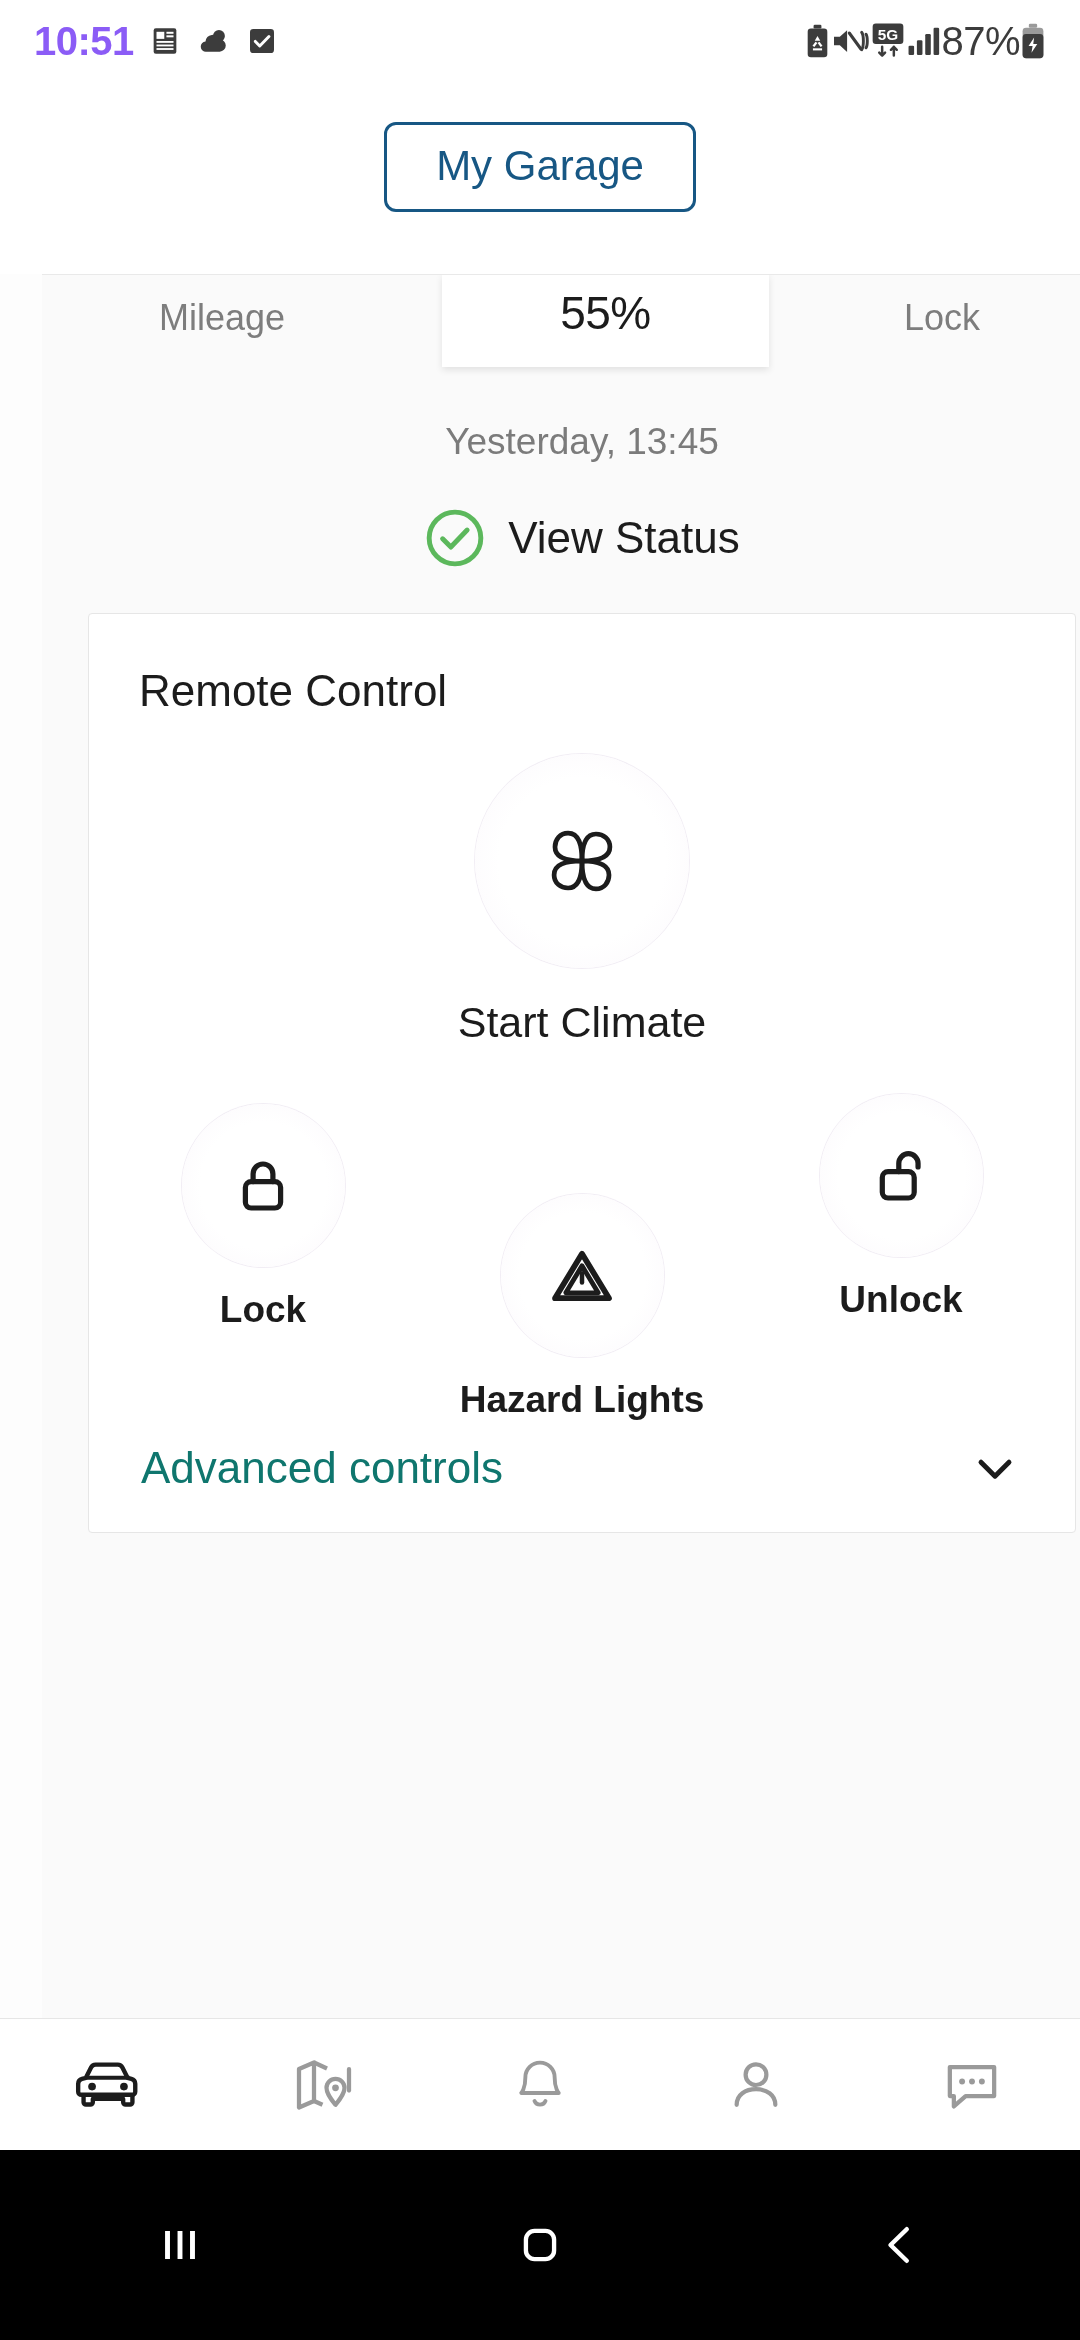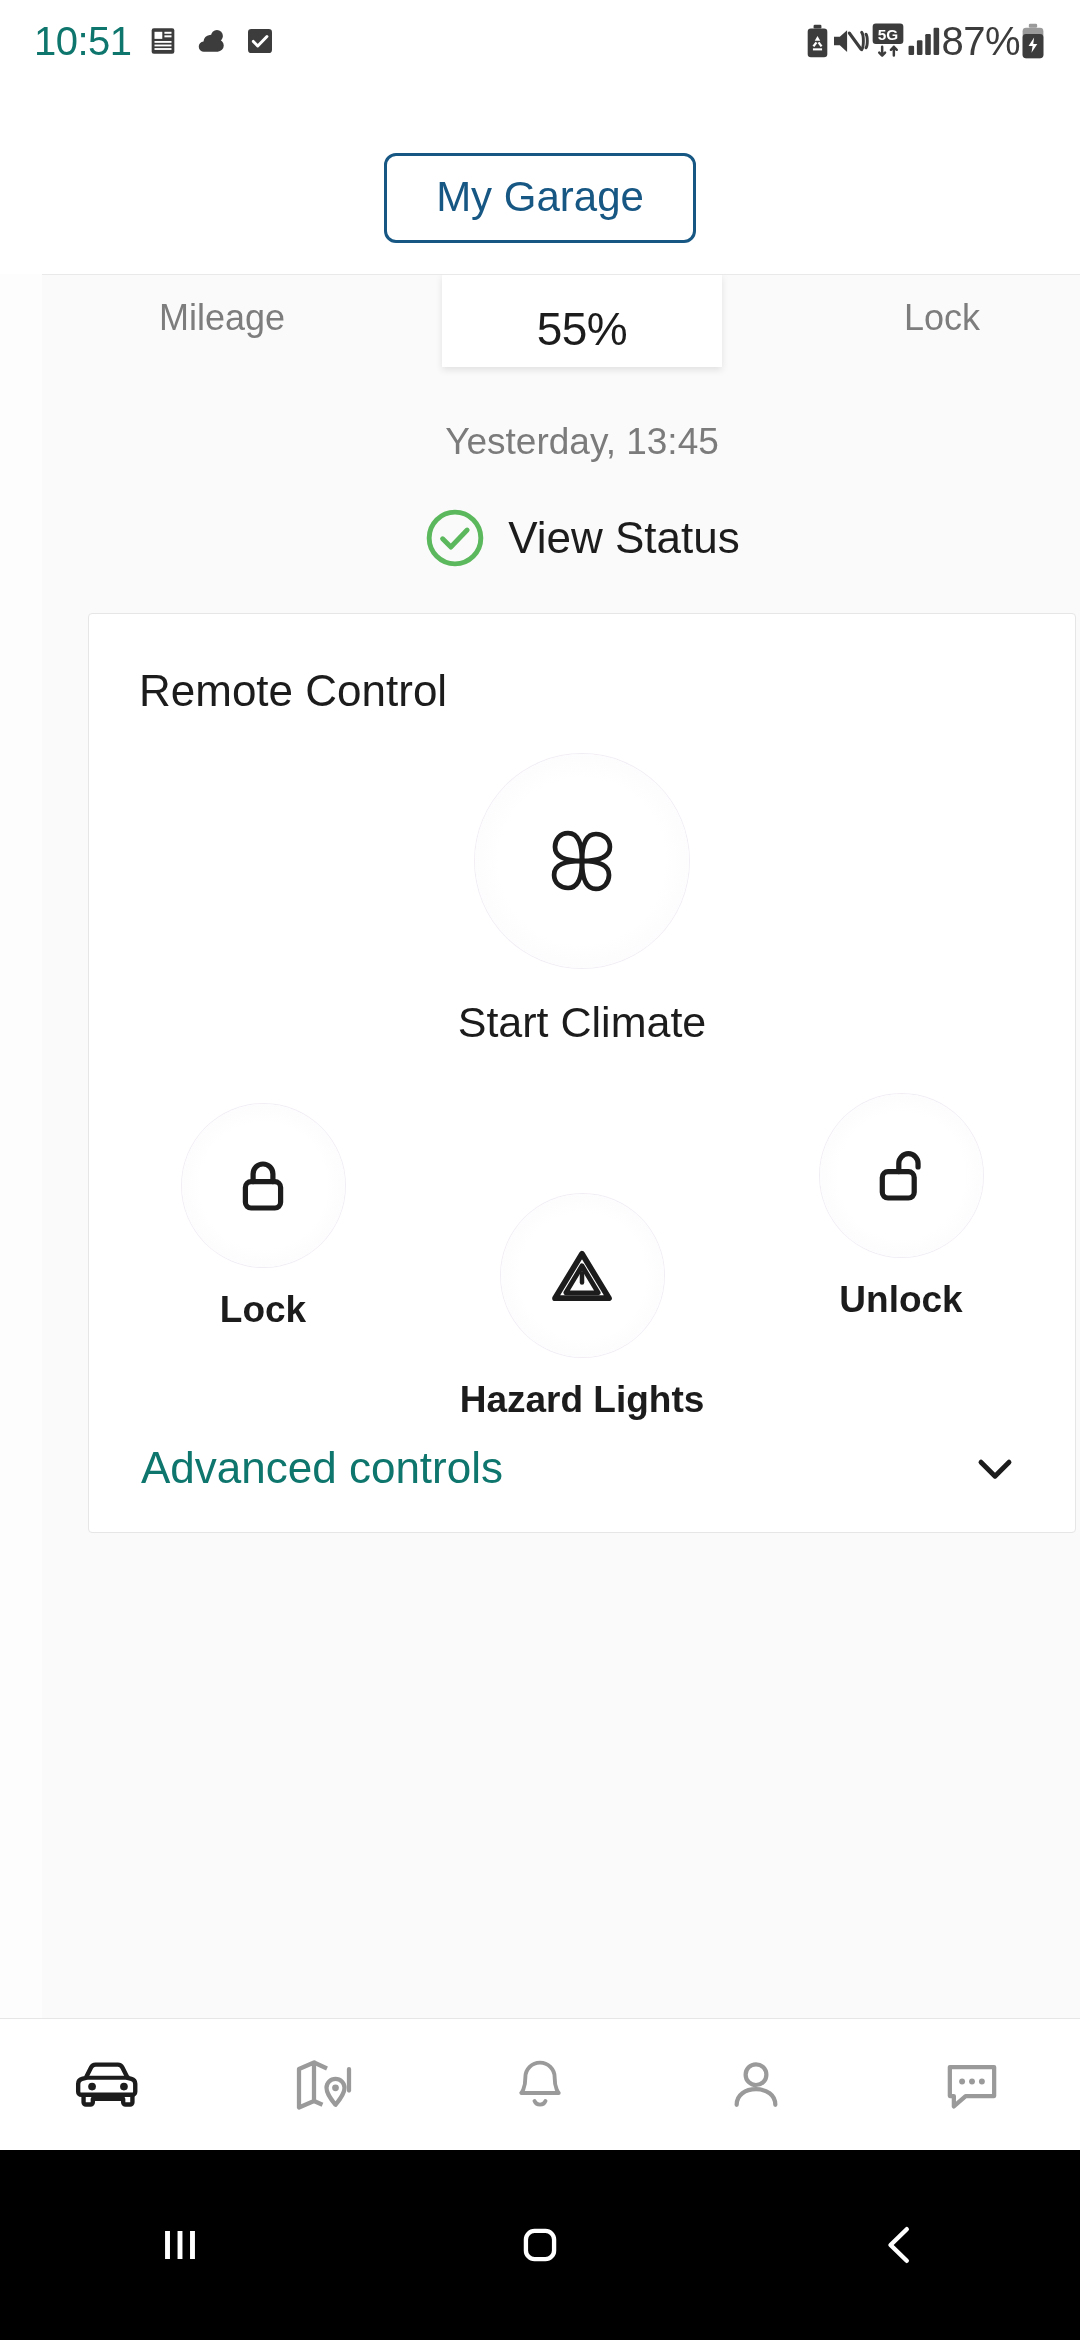--- a/index.html
+++ b/index.html
@@ -13,29 +13,29 @@
 
   
   .statusbar {
     position:absolute; top:0; left:0; width:1080px; height:82px;
     background:#ffffff;
     display:flex; align-items:center; justify-content:space-between;
     padding: 0 34px;
   }
   .sb-left { display:flex; align-items:center; gap:14px; }
   .sb-right { display:flex; align-items:center; }
-  .sb-time { font-size:40px; color:#0f766e; letter-spacing:-0.5px; font-weight:400; }
+  .sb-time { font-size:40px; color:#8b5cf6; letter-spacing:-0.5px; font-weight:700; }
   .sb-ico { display:block; }
   .sb-pct { font-size:40px; color:#3c3c3c; letter-spacing:-0.5px;text-align:center; }
 
   
   .header {
     position:absolute; top:82px; left:0; width:1080px; height:192px;
     background:#ffffff;
-    display:flex; align-items:center; justify-content:center;
+    display:flex; align-items:flex-start; justify-content:center;
     padding-top:40px;
   }
   .garage-btn {
     border:3px solid #175784; border-radius:12px;
     color:#175784; font-size:42px;
     padding:20px 44px 22px 44px;
     background:#ffffff;
     min-width:312px; text-align:center;
     line-height:1.0;
   }
@@ -51,25 +51,25 @@
   .stats-row {
     position:relative; width:1080px; height:102px;
     display:flex; align-items:flex-start; justify-content:space-between;
     padding: 0 0;
   }
   .stat-side {
     width:360px; text-align:center; color:#7d7d7d; font-size:36px;
     padding-top:22px;
   }
   .battery-card {
-    position:absolute; left:400px; top:-1px; width:280px; height:93px;
+    position:absolute; left:400px; top:-1px; width:327px; height:93px;
     background:#ffffff;
     box-shadow:0 3px 7px rgba(0,0,0,0.10);
     display:flex; align-items:flex-start; justify-content:center;
-    padding-top:28px;
+    padding-top:12px;
   }
   .battery-pct { font-size:46px; color:#1c1c1c; letter-spacing:-0.5px; }
 
   .timestamp {
     text-align:center; color:#7b7b7b; font-size:37px;
     margin-top:44px;
   }
   .viewstatus {
     display:flex; align-items:center; justify-content:center;
     gap:22px; margin-top:44px;

